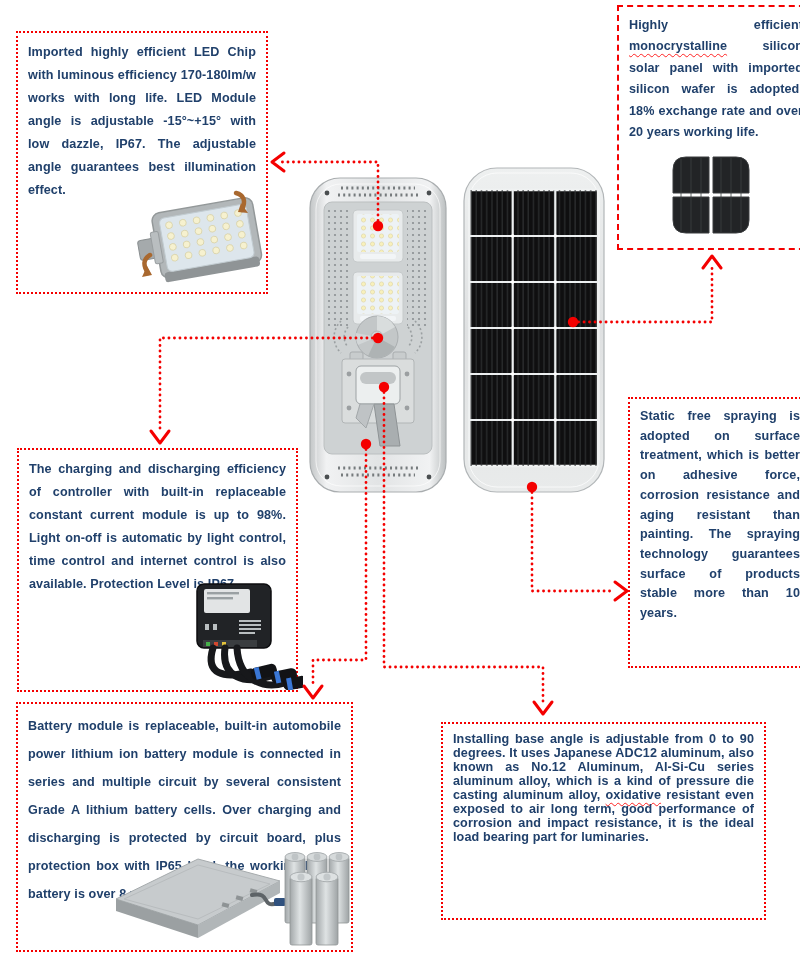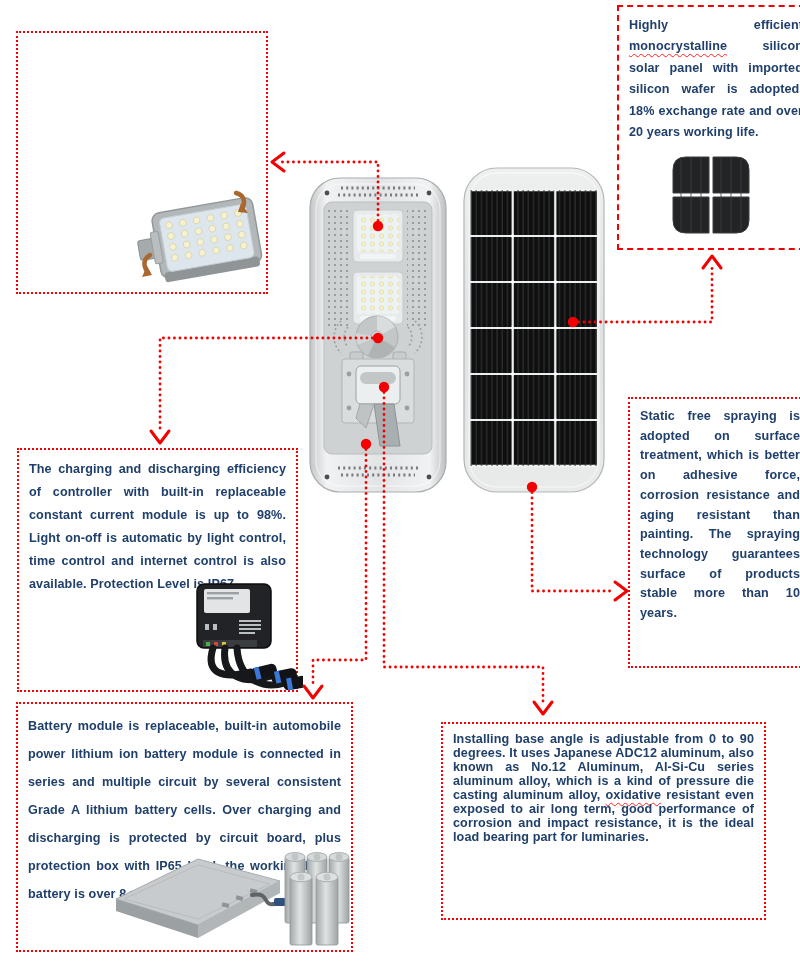--- a/index.html
+++ b/index.html
@@ -20,20 +20,21 @@
   .ph{position:absolute;z-index:1;}
   .art{position:absolute;z-index:1;}
   .overlay{position:absolute;left:0;top:0;z-index:10;pointer-events:none;}
 </style>
 </head>
 <body>
 
 <div class="canvas">
 
   <div class="callout" style="left:16px;top:31px;width:252px;height:263px;">
+    <p class="ct c-led">Imported highly efficient LED Chip with luminous efficiency 170-180lm/w works with long life. LED Module angle is adjustable -15°~+15° with low dazzle, IP67. The adjustable angle guarantees best illumination effect.</p>
     <svg class="ph" style="left:108px;top:156px" width="142" height="104" viewBox="0 0 142 104">
       <g transform="rotate(-10 80 50)">
         <rect x="30" y="16" width="102" height="66" rx="8" fill="#b2b7b9" stroke="#939899" stroke-width="1.5"></rect>
         <rect x="33" y="76" width="96" height="10" rx="3" fill="#8f9496"></rect>
         <rect x="37" y="22" width="88" height="54" rx="5" fill="#dde6ec" stroke="#c2ccd1"></rect>
         <g fill="#f6f1cf" stroke="#d4cda3" stroke-width="0.7">
           <circle cx="46" cy="30" r="3.4"></circle>
             <circle cx="60" cy="30" r="3.4"></circle>
             <circle cx="74" cy="30" r="3.4"></circle>
             <circle cx="88" cy="30" r="3.4"></circle>

